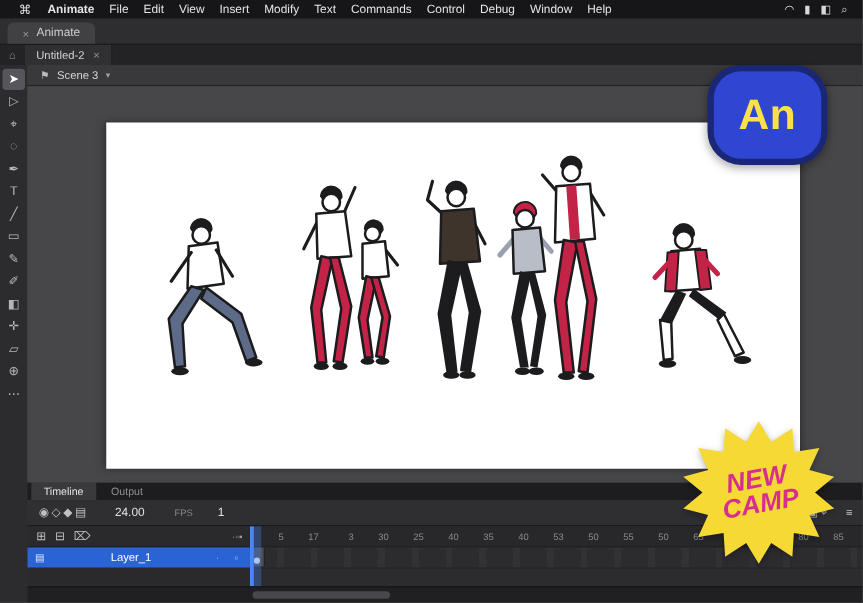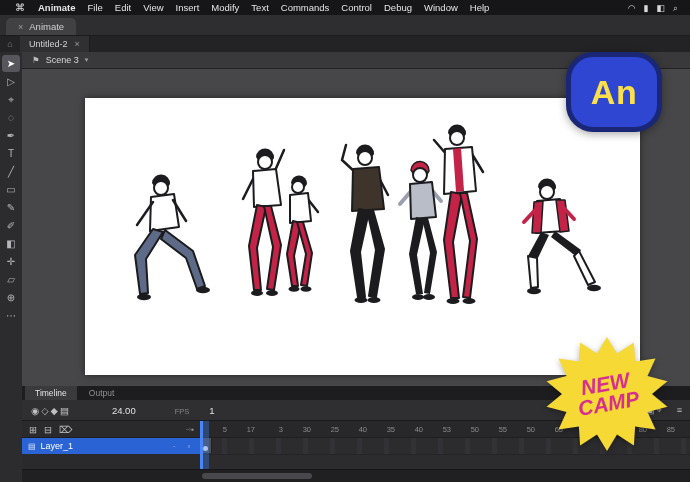--- a/index.html
+++ b/index.html
@@ -44,35 +44,35 @@
   .stage{position:absolute;left:63px;top:29px;width:555px;height:277px;background:#ffffff;box-shadow:0 0 7px rgba(0,0,0,.5);}
   .stage svg{display:block;width:100%;height:100%;}
 
   
   .timeline{height:96px;background:#242426;display:flex;flex-direction:column;flex:0 0 auto;font-size:9px;color:#b9b9bd;}
   .tl-tabs{height:14px;background:#1d1d1f;display:flex;align-items:stretch;padding-left:3px;gap:2px;flex:0 0 auto;}
   .tl-tab{padding:0 10px;display:flex;align-items:center;font-size:8.5px;color:#8f8f93;}
   .tl-tab.active{background:#3a3a3d;color:#e2e2e5;}
   .tl-controls{height:20px;background:#2f2f32;display:flex;align-items:center;gap:6px;padding:0 8px;border-bottom:1px solid #191a1b;flex:0 0 auto;}
   .tl-icon{color:#c0c0c4;font-size:9.5px;padding:0 1px;}
-  .fps-group{display:flex;align-items:baseline;gap:15px;margin-left:36px;justify-content:flex-end;}
+  .fps-group{display:flex;align-items:baseline;gap:0;margin-left:16px;justify-content:flex-end;}
   .fps-val{color:#e0e0e3;font-size:9.5px;}
   .fps-unit{color:#87878b;font-size:7.5px;padding-left:24px;}
   .cur-frame{color:#e0e0e3;font-size:9.5px;margin-left:14px;}
   .tl-spacer{flex:1;}
   .tl-menu{color:#c0c0c4;margin-left:8px;}
 
   .tl-main{flex:1;position:relative;min-height:0;}
   .tl-left{position:absolute;left:0;top:0;width:178px;bottom:12px;background:#2a2a2d;border-right:1px solid #1a1a1c;}
   .layer-head{height:16px;display:flex;align-items:center;gap:5px;padding:0 6px;border-bottom:1px solid #1e1e20;}
   .lh-spacer{flex:1;}
   .col-icon{color:#9a9a9e;font-size:8px;width:10px;text-align:center;}
   .layer-row{height:16px;display:flex;align-items:center;gap:5px;padding:0 6px;background:#2a63d4;color:#fff;}
   .layer-icon{font-size:8px;color:#dce6fb;}
-  .layer-name{font-size:9px;}
+  .layer-name{font-size:9px;margin-left:48px;}
   .layer-toggle{color:rgba(255,255,255,.55);font-size:8px;width:10px;text-align:center;}
 
   .tl-track{position:absolute;left:178px;right:0;top:0;bottom:12px;overflow:hidden;background:#2c2c2e;}
   .ruler{height:16px;background:#28282b;border-bottom:1px solid #1e1e20;display:flex;align-items:center;position:relative;}
   .ruler-num{flex:0 0 27px;text-align:right;font-size:7.5px;color:#8b8b8f;padding-right:1px;}
   .track-row{height:16px;position:relative;border-bottom:1px solid #252527;
      background:repeating-linear-gradient(90deg,#2c2c2e 0px,#2c2c2e 21.6px,#323236 21.6px,#323236 27px);}
   .keyframe-cell{position:absolute;left:0;top:0;width:11px;height:15px;background:#4e4e53;border-right:1px solid #222;}
   .keyframe-dot{position:absolute;left:3px;bottom:2px;width:5px;height:5px;border-radius:50%;background:#e8e8ea;}
   .playhead{position:absolute;left:0;top:0;bottom:0;width:6px;background:rgba(64,128,244,.35);border-left:3px solid #4a86f7;pointer-events:auto;}

